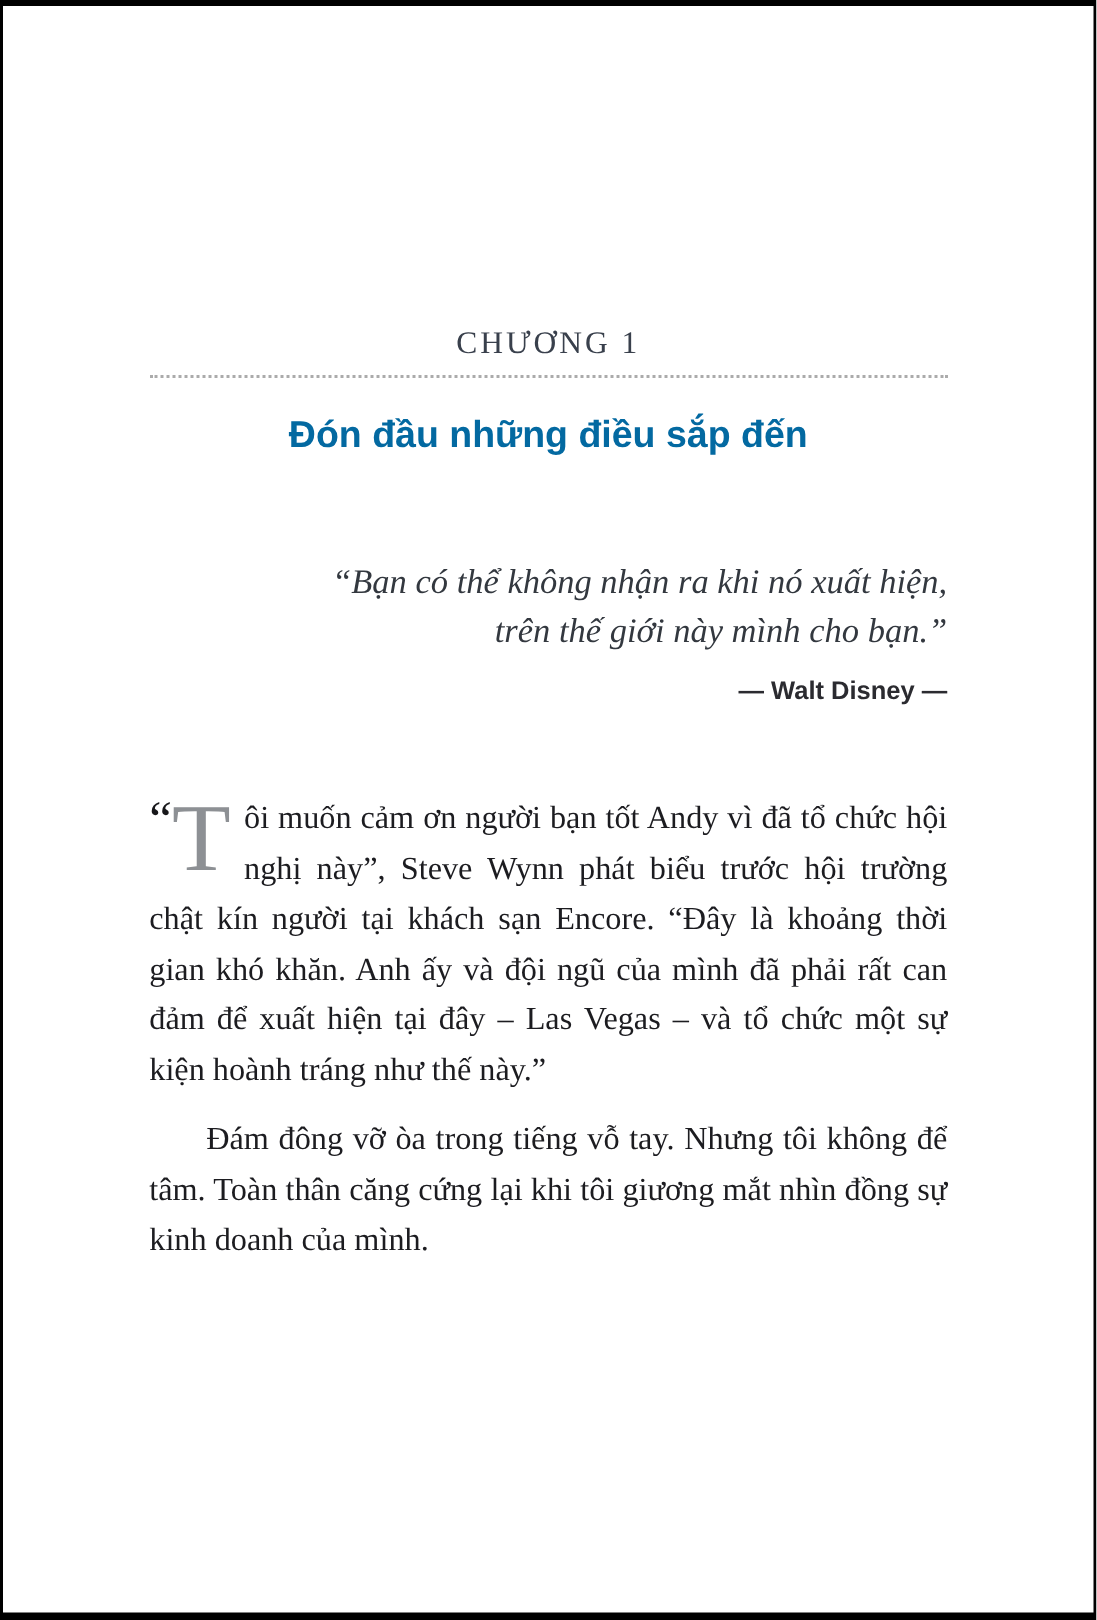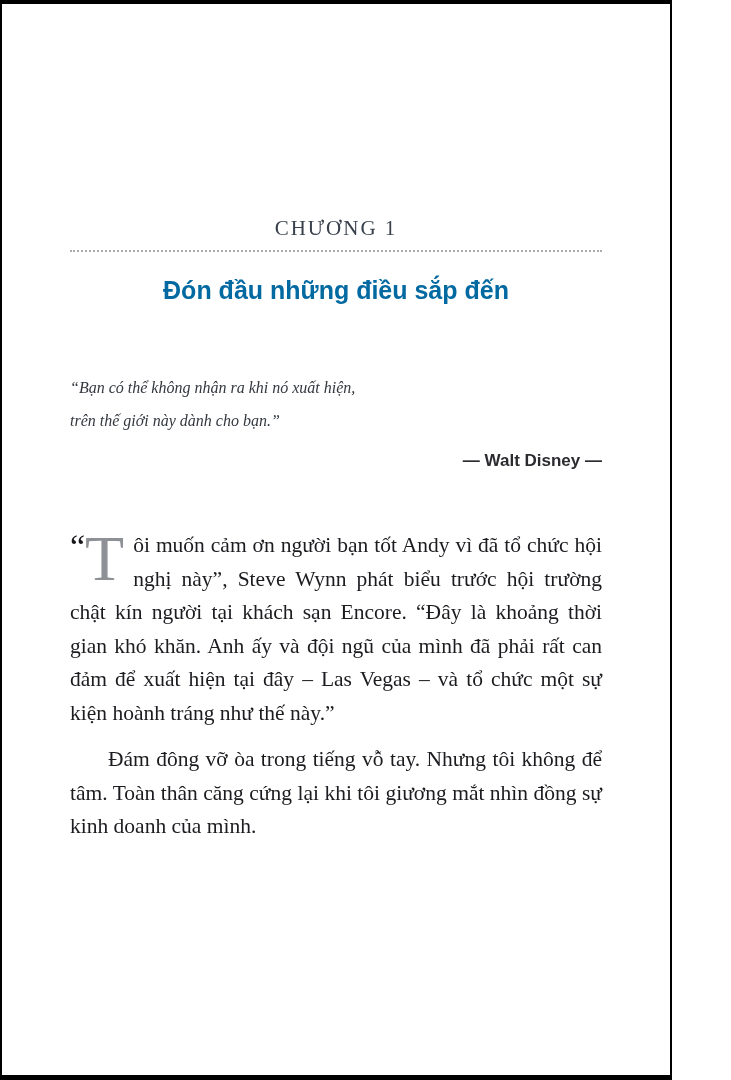--- a/index.html
+++ b/index.html
@@ -1,17 +1,17 @@
 <!DOCTYPE html>
 <html><head>
 <meta charset="utf-8">
 <style>
   html, body { margin:0; padding:0; background:#ffffff; }
   .page {
-    width:672px; height:1080px; box-sizing:border-box;
+    width:731px; height:1080px; box-sizing:border-box;
     border:solid #000000; border-width:4px 2px 5px 2px;
     background:#ffffff; overflow:hidden;
     font-family:"Liberation Serif", serif;
   }
   .content { width:532px; margin:0 auto; padding-top:212px; }
 
   .chapter-label {
     text-align:center; font-size:21px; letter-spacing:2px;
     color:#39404c; font-family:"Liberation Serif", serif;
   }
@@ -22,21 +22,21 @@
   .book-title {
     text-align:center; font-family:"Liberation Sans", sans-serif;
     font-weight:bold; font-size:40px; color:#26262b; margin-top:28px;
   }
   .book-subtitle {
     text-align:center; font-family:"Liberation Sans", sans-serif;
     font-weight:bold; font-size:25px; color:#0369a1; margin-top:24px;
   }
 
   .epigraph {
-    text-align:left; font-style:italic; font-size:16px;
+    text-align:right; font-style:italic; font-size:23px;
     line-height:33px; color:#33383f; margin-top:66px;
   }
   .epigraph-attribution {
     text-align:right; font-family:"Liberation Sans", sans-serif;
     font-weight:bold; font-size:17px; color:#2b2b30; margin-top:14px;
   }
 
   .body-text {
     margin-top:58px; font-size:21.5px; line-height:33.5px;
     color:#1c1c20; text-align:justify;
@@ -59,21 +59,21 @@
 
     <div class="chapter-label">CHƯƠNG 1</div>
 
     <hr class="dotted-line">
 
 
     <div class="book-subtitle">Đón đầu những điều sắp đến</div>
 
     <div class="epigraph">
       <div>“Bạn có thể không nhận ra khi nó xuất hiện,</div>
-      <div>trên thế giới này dành cho bạn.”</div>
+      <div>trên thế giới này mình cho bạn.”</div>
     </div>
 
     <div class="epigraph-attribution">— Walt Disney —</div>
 
     <div class="body-text">
 
       <p class="para first">
         <span class="dropcap-wrap">
           <span class="dc-quote">“</span>
           <span class="dc-letter">T</span>

